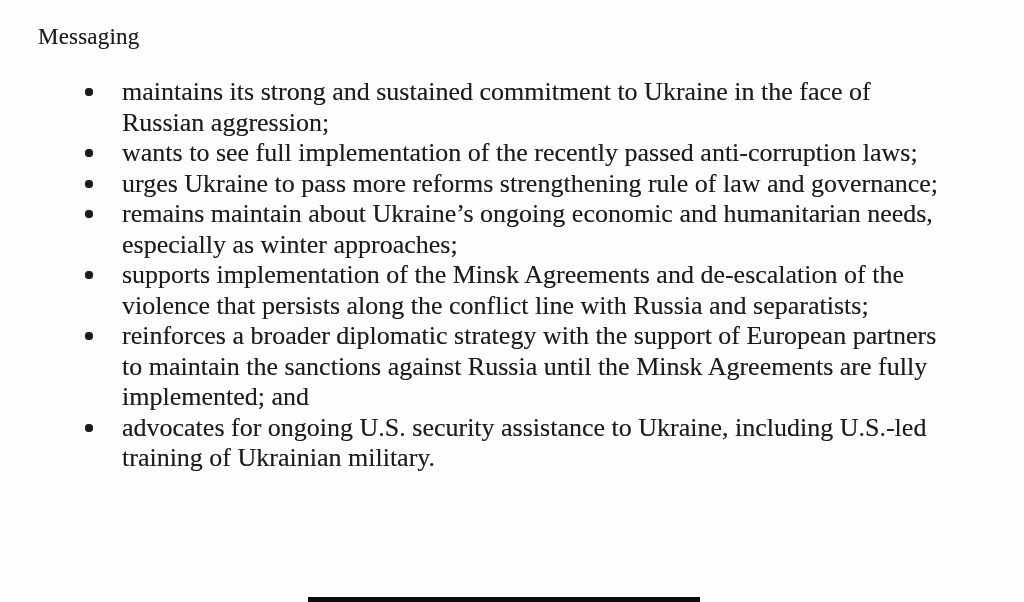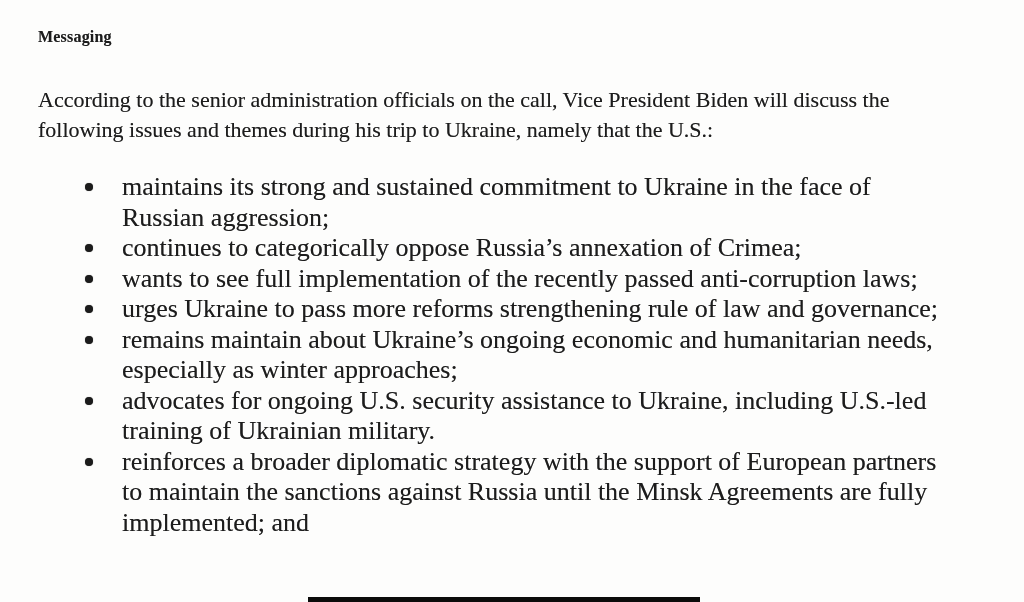--- a/index.html
+++ b/index.html
@@ -14,23 +14,23 @@
     overflow: hidden;
     font-family: "Liberation Serif", "DejaVu Serif", serif;
     color: #1c1c1c;
     text-shadow: 0 0 0.6px rgba(20,20,20,0.45);
   }
   .content {
     padding: 24px 70px 0 38px;
   }
   .heading {
     margin: 0;
-    font-size: 16px;
+    font-size: 23px;
     line-height: 26px;
-    font-weight: bold;
+    font-weight: normal;
     letter-spacing: 0.2px;
   }
   .intro {
     margin: 35px 0 0 0;
     max-width: 918px;
     font-size: 22px;
     line-height: 30px;
   }
   .points {
     margin: 27px 0 0 0;
@@ -61,54 +61,53 @@
     height: 5px;
     background: #0b0b0b;
   }
 </style>
 </head>
 <body>
 
 <div class="page" style="background: rgb(253, 253, 252); color: rgb(28, 28, 28);">
   <div class="content">
     <h1 class="heading">Messaging</h1>
-    <p class="intro">According to the senior administration officials on the call, Vice President Biden will discuss the following issues and themes during his trip to Ukraine, namely that the U.S.:</p>
     <ul class="points">
 
         <li class="point">
           <span class="dot"></span>
           <span class="point-text">maintains its strong and sustained commitment to Ukraine in the face of Russian aggression;</span>
         </li>
 
-        <li class="point">
-          <span class="dot"></span>
-          <span class="point-text">continues to categorically oppose Russia’s annexation of Crimea;</span>
-        </li>
 
         <li class="point">
           <span class="dot"></span>
           <span class="point-text">wants to see full implementation of the recently passed anti-corruption laws;</span>
         </li>
 
         <li class="point">
           <span class="dot"></span>
           <span class="point-text">urges Ukraine to pass more reforms strengthening rule of law and governance;</span>
         </li>
 
         <li class="point">
           <span class="dot"></span>
           <span class="point-text">remains maintain about Ukraine’s ongoing economic and humanitarian needs, especially as winter approaches;</span>
         </li>
 
-
         <li class="point">
           <span class="dot"></span>
-          <span class="point-text">advocates for ongoing U.S. security assistance to Ukraine, including U.S.-led training of Ukrainian military.</span>
+          <span class="point-text">supports implementation of the Minsk Agreements and de-escalation of the violence that persists along the conflict line with Russia and separatists;</span>
         </li>
 
         <li class="point">
           <span class="dot"></span>
           <span class="point-text">reinforces a broader diplomatic strategy with the support of European partners to maintain the sanctions against Russia until the Minsk Agreements are fully implemented; and</span>
+        </li>
+
+        <li class="point">
+          <span class="dot"></span>
+          <span class="point-text">advocates for ongoing U.S. security assistance to Ukraine, including U.S.-led training of Ukrainian military.</span>
         </li>
       </ul>
   </div>
   <div class="redaction" style="background: rgb(11, 11, 11);"></div>
 </div>
 
 </body></html>

